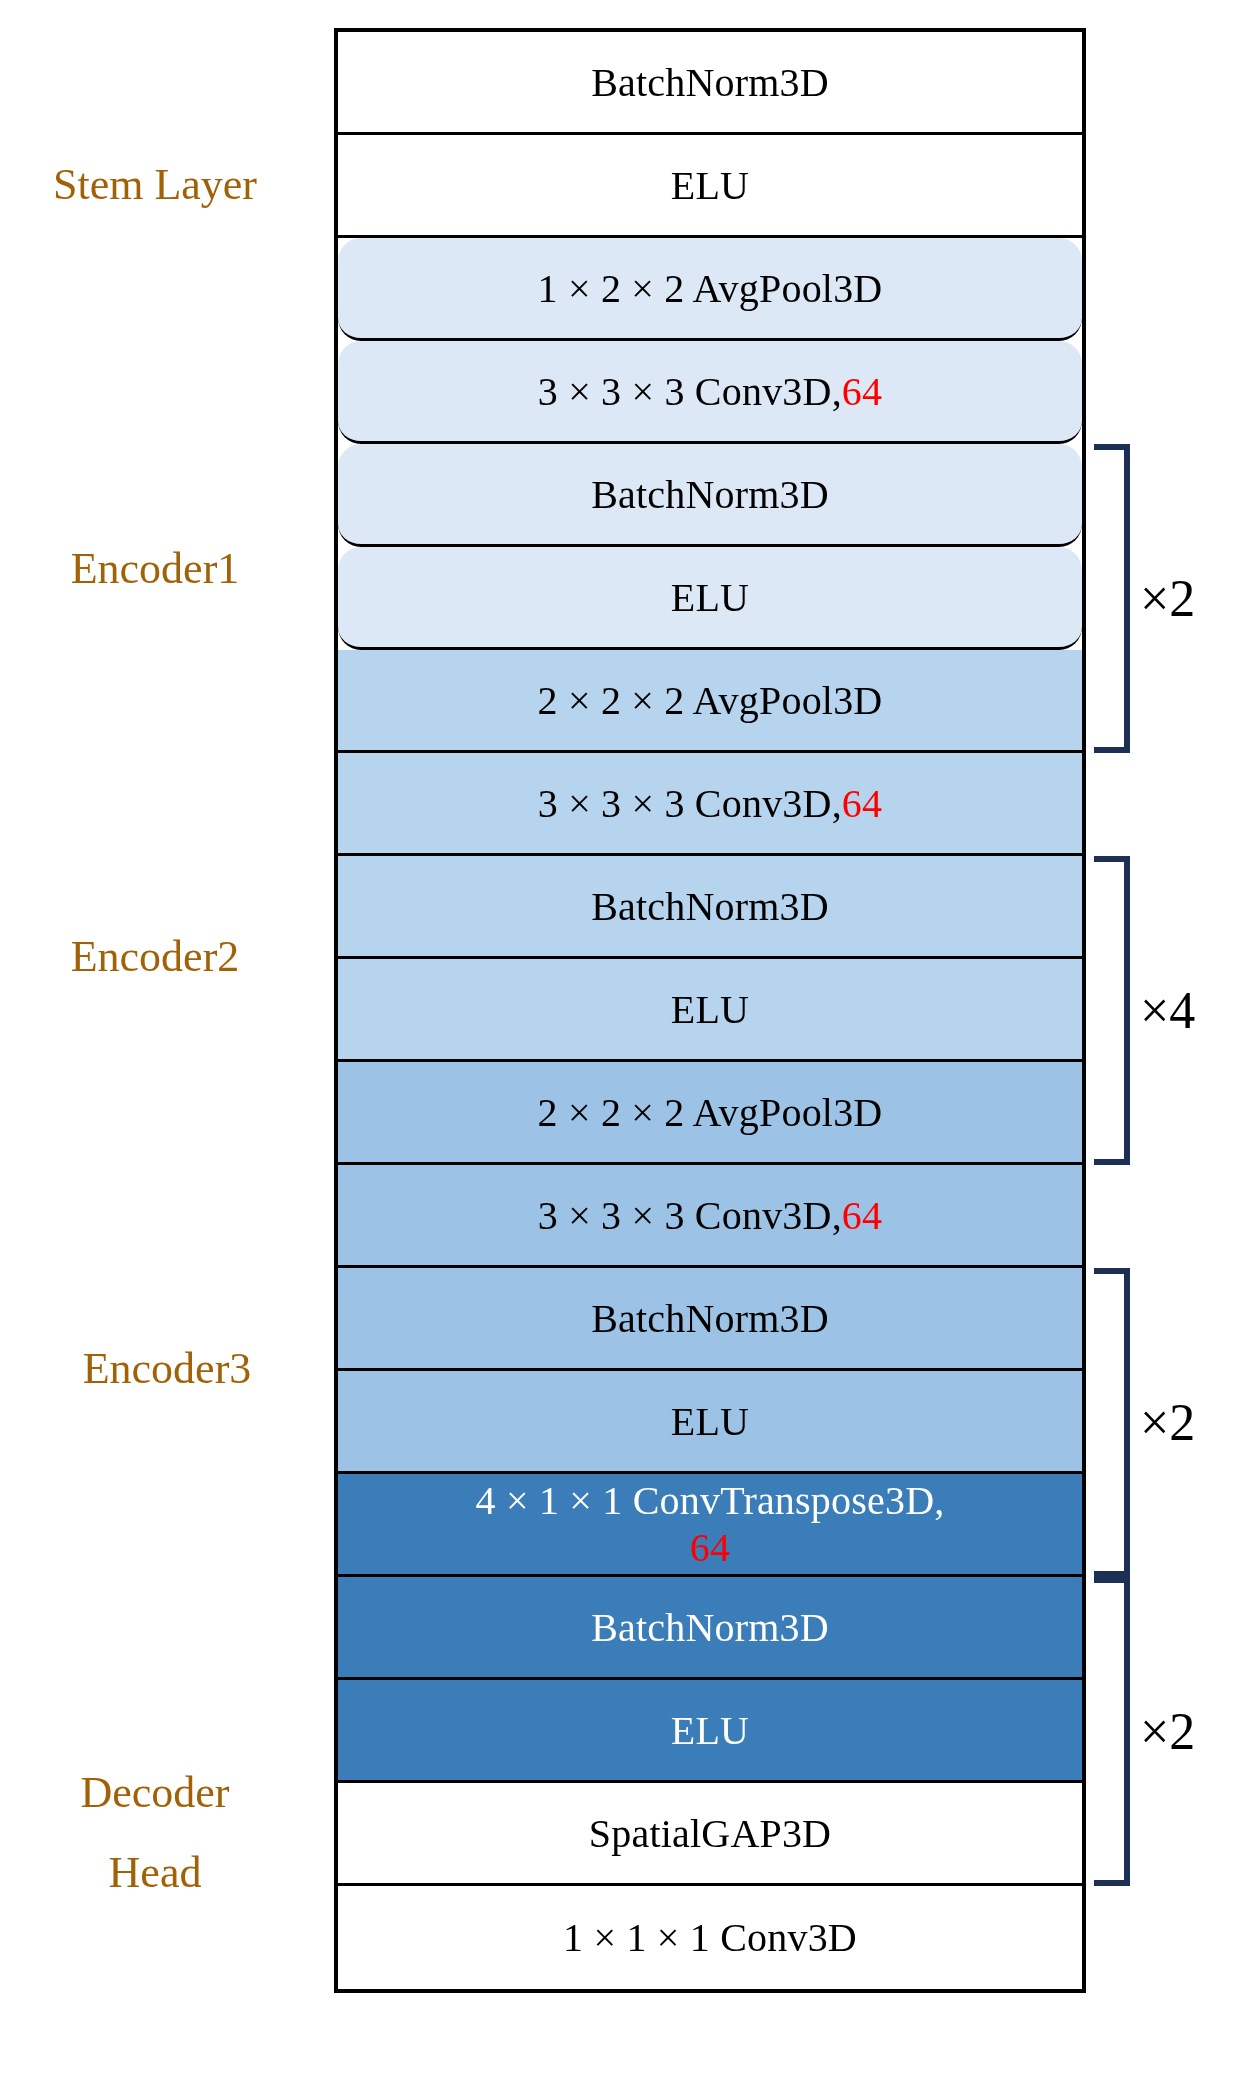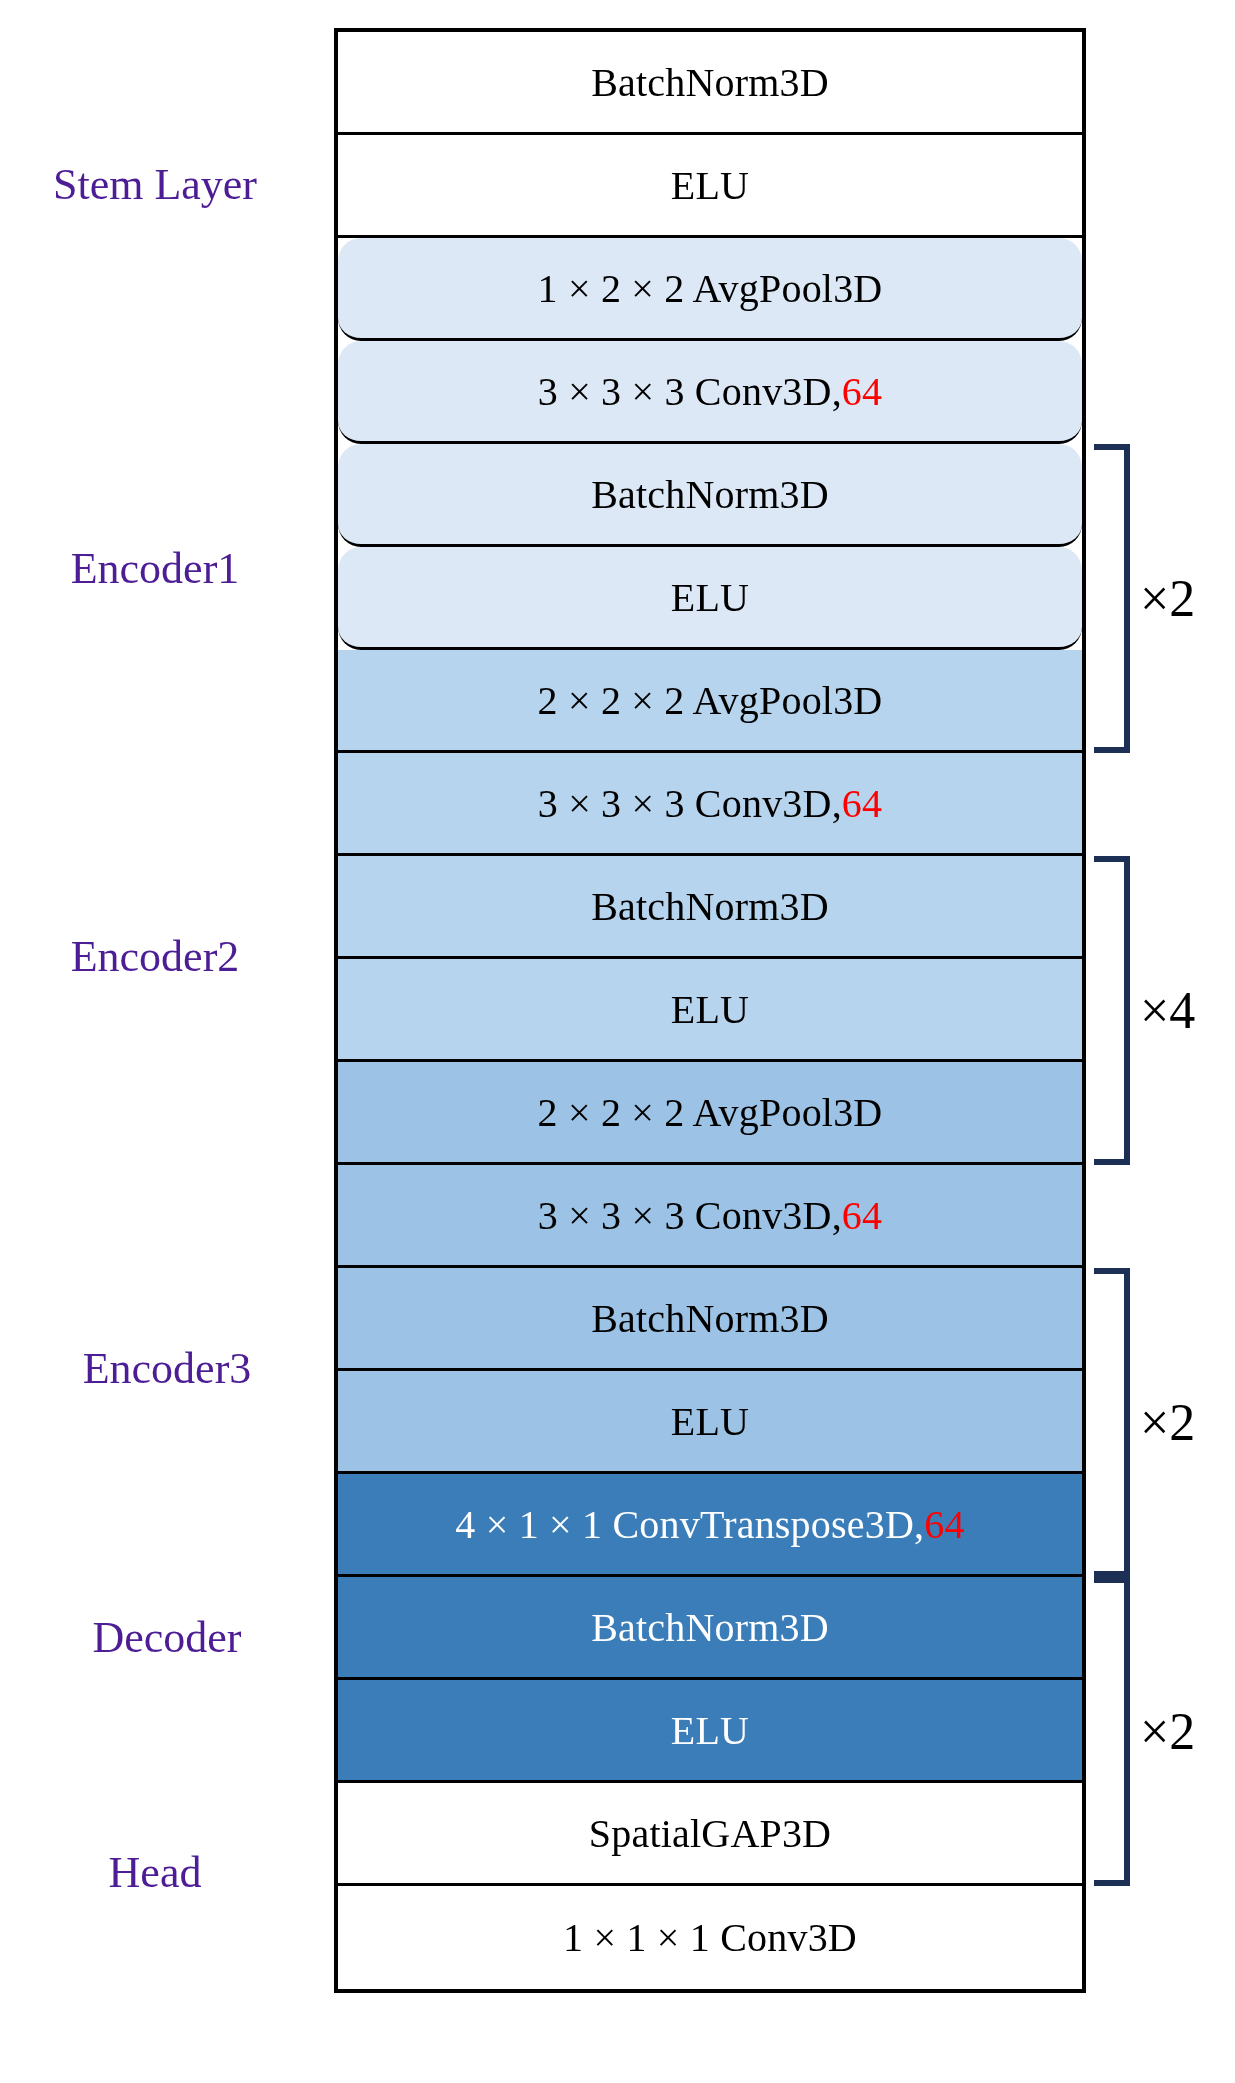--- a/index.html
+++ b/index.html
@@ -22,21 +22,21 @@
     height: 2083px;
   }
 
   
   .group-label {
     position: absolute;
     left: 0;
     width: 310px;
     text-align: center;
     font-size: 44px;
-    color: #4c1d95;
+    color: #a16207;
     line-height: 1;
     white-space: nowrap;
   }
 
   
   .stack {
     position: absolute;
     left: 334px;
     top: 28px;
     width: 752px;
@@ -64,21 +64,21 @@
   }
   .row.dark {
     color: #ffffff;
   }
 
   
   .tone-white  { background: #ffffff; }
   .tone-enc1   { background: #dce8f5; border-radius: 23px; }
   .tone-enc2   { background: #b6d4ed; }
   .tone-enc3   { background: #9cc3e5; }
-  .tone-dec    { background: #3a7db9; }
+  .tone-dec    { background: #3a7db9; flex-direction: column; }
 
   
   .repeat {
     position: absolute;
     display: flex;
     align-items: center;
   }
   .bracket {
     width: 36px;
     height: 100%;
@@ -97,21 +97,21 @@
 </style>
 </head>
 <body>
 
 <div id="diagram">
   <div id="labels">
       <div class="group-label" style="top: 162.5px;">Stem Layer</div>
       <div class="group-label" style="top: 547px;">Encoder1</div>
       <div class="group-label" style="top: 935px;">Encoder2</div>
       <div class="group-label" style="top: 1347px; margin-left: 12px;">Encoder3</div>
-      <div class="group-label" style="top: 1616px; padding-left: 12px;">Decoder</div>
+      <div class="group-label" style="top: 1771px;">Decoder</div>
       <div class="group-label" style="top: 1851px;">Head</div>
     </div>
   <div class="stack" id="stack">
       <div class="row tone-white">
         <span>BatchNorm3D</span>
       </div>
       <div class="row tone-white">
         <span>ELU</span>
       </div>
       <div class="row tone-enc1">

